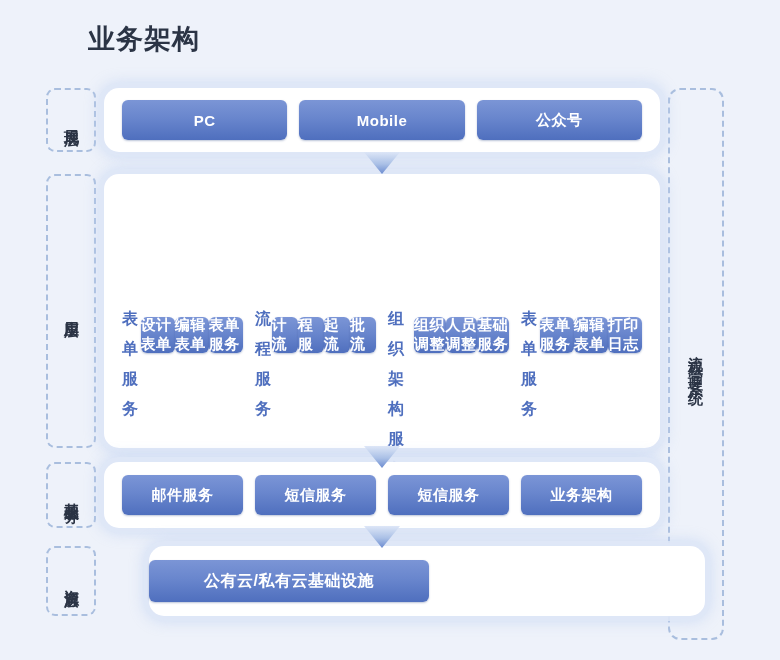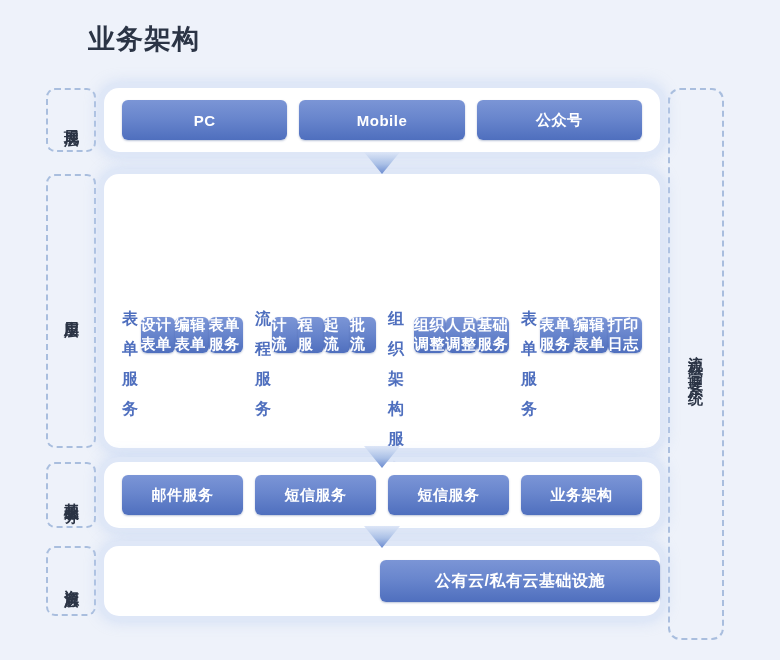--- a/index.html
+++ b/index.html
@@ -172,21 +172,22 @@
     flex: 1;
     height: 40px;
   }
 
   
   #panel-resource {
     top: 464px;
     height: 70px;
     display: flex;
     align-items: center;
-    justify-content: flex-end;
+    justify-content: flex-start;
+    margin-left: 45px;
   }
   #panel-resource .btn {
     width: 280px;
     height: 42px;
     font-size: 16px;
   }
 
   
   .arrow {
     position: absolute;

